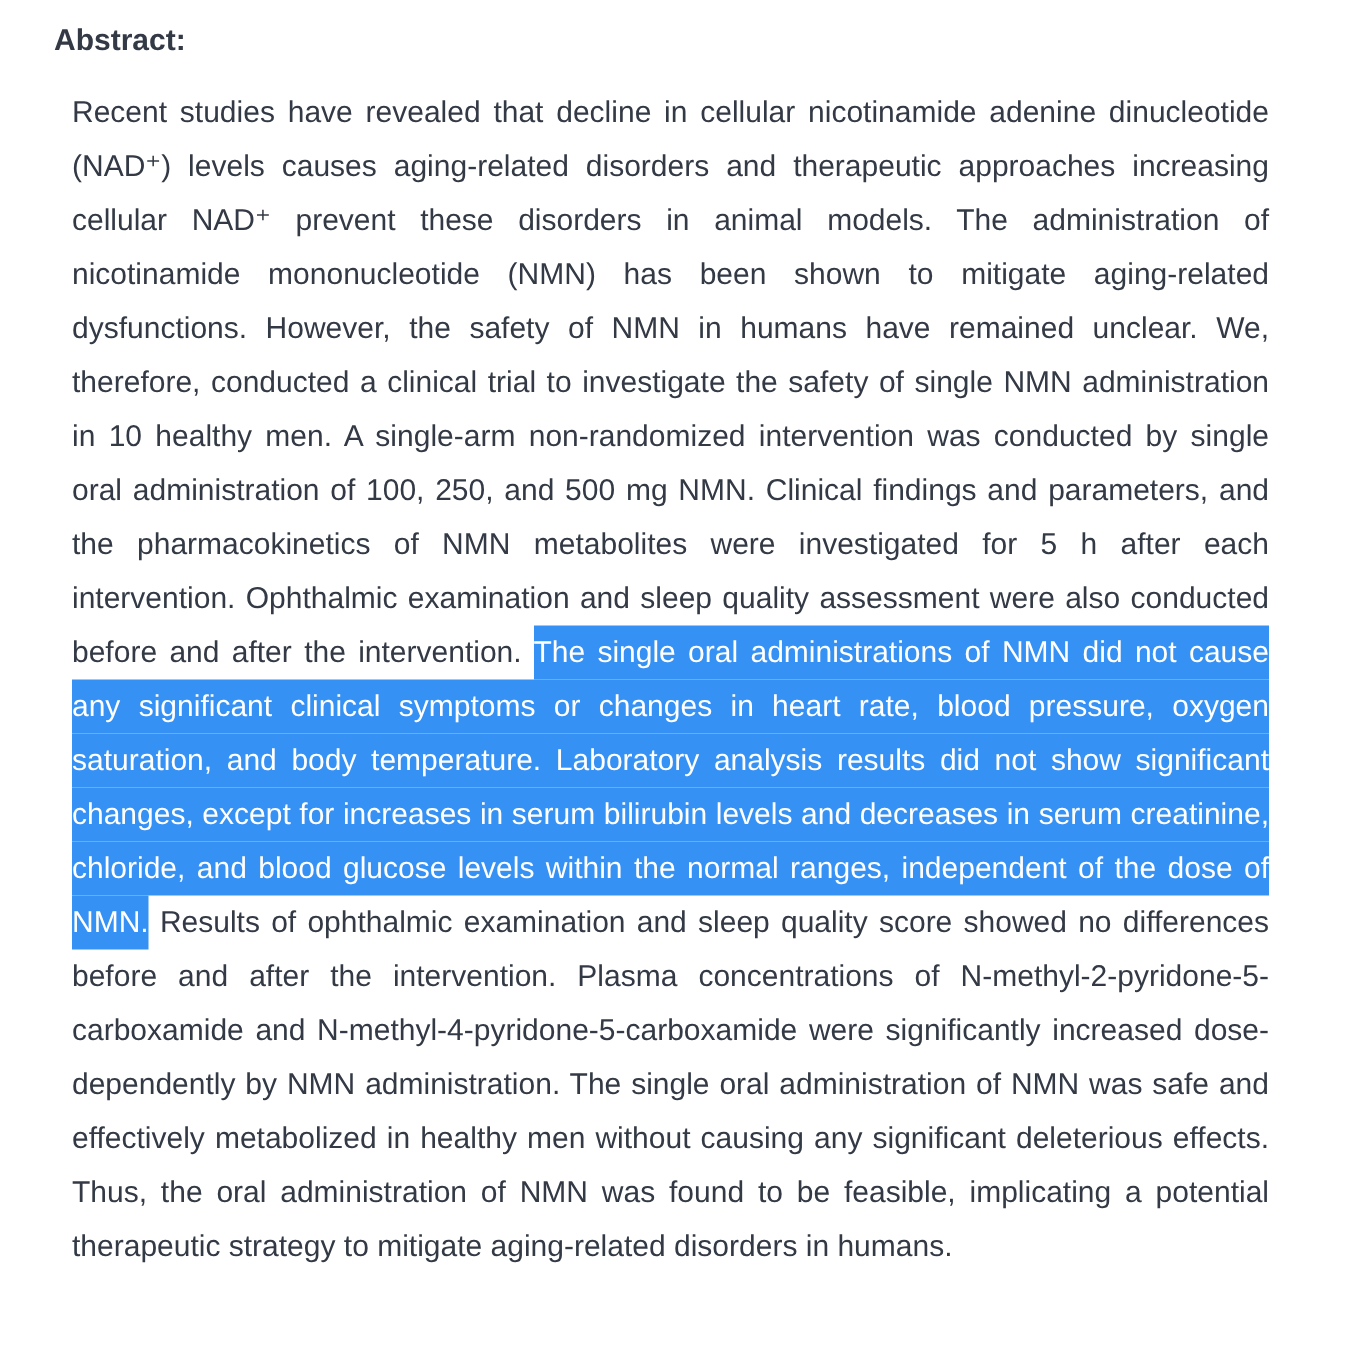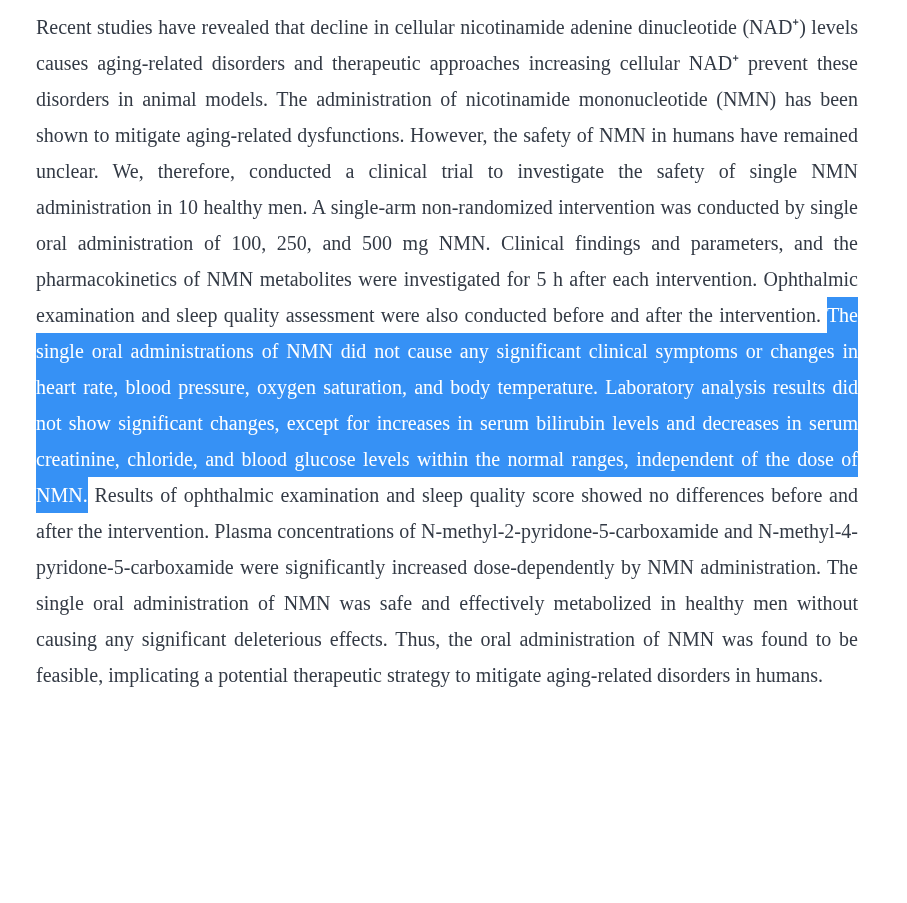--- a/index.html
+++ b/index.html
@@ -26,27 +26,27 @@
     font-size: 20px;
     line-height: 36px;
     text-align: justify;
   }
   .heading {
     font-weight: 700;
     margin: 0 0 6px 0;
     text-align: left;
   }
   .para {
-    margin: 0;
-    font-family: Liberation Serif, serif;
+    margin: 12px;
   }
   .hl {
     background: var(--highlight-bg);
     color: var(--highlight-text);
     padding: 7px 0;
   }
 </style>
 </head>
 <body>
 
 <div class="page">
+  <div class="heading">Abstract:</div>
   <p class="para"><span>Recent studies have revealed that decline in cellular nicotinamide adenine dinucleotide (NAD⁺) levels causes aging-related disorders and therapeutic approaches increasing cellular NAD⁺ prevent these disorders in animal models. The administration of nicotinamide mononucleotide (NMN) has been shown to mitigate aging-related dysfunctions. However, the safety of NMN in humans have remained unclear. We, therefore, conducted a clinical trial to investigate the safety of single NMN administration in 10 healthy men. A single-arm non-randomized intervention was conducted by single oral administration of 100, 250, and 500 mg NMN. Clinical findings and parameters, and the pharmacokinetics of NMN metabolites were investigated for 5 h after each intervention. Ophthalmic examination and sleep quality assessment were also conducted before and after the intervention. </span><span class="hl">The single oral administrations of NMN did not cause any significant clinical symptoms or changes in heart rate, blood pressure, oxygen saturation, and body temperature. Laboratory analysis results did not show significant changes, except for increases in serum bilirubin levels and decreases in serum creatinine, chloride, and blood glucose levels within the normal ranges, independent of the dose of NMN.</span><span> Results of ophthalmic examination and sleep quality score showed no differences before and after the intervention. Plasma concentrations of N-methyl-2-pyridone-5-carboxamide and N-methyl-4-pyridone-5-carboxamide were significantly increased dose-dependently by NMN administration. The single oral administration of NMN was safe and effectively metabolized in healthy men without causing any significant deleterious effects. Thus, the oral administration of NMN was found to be feasible, implicating a potential therapeutic strategy to mitigate aging-related disorders in humans.</span></p>
 </div>
 
 </body></html>

